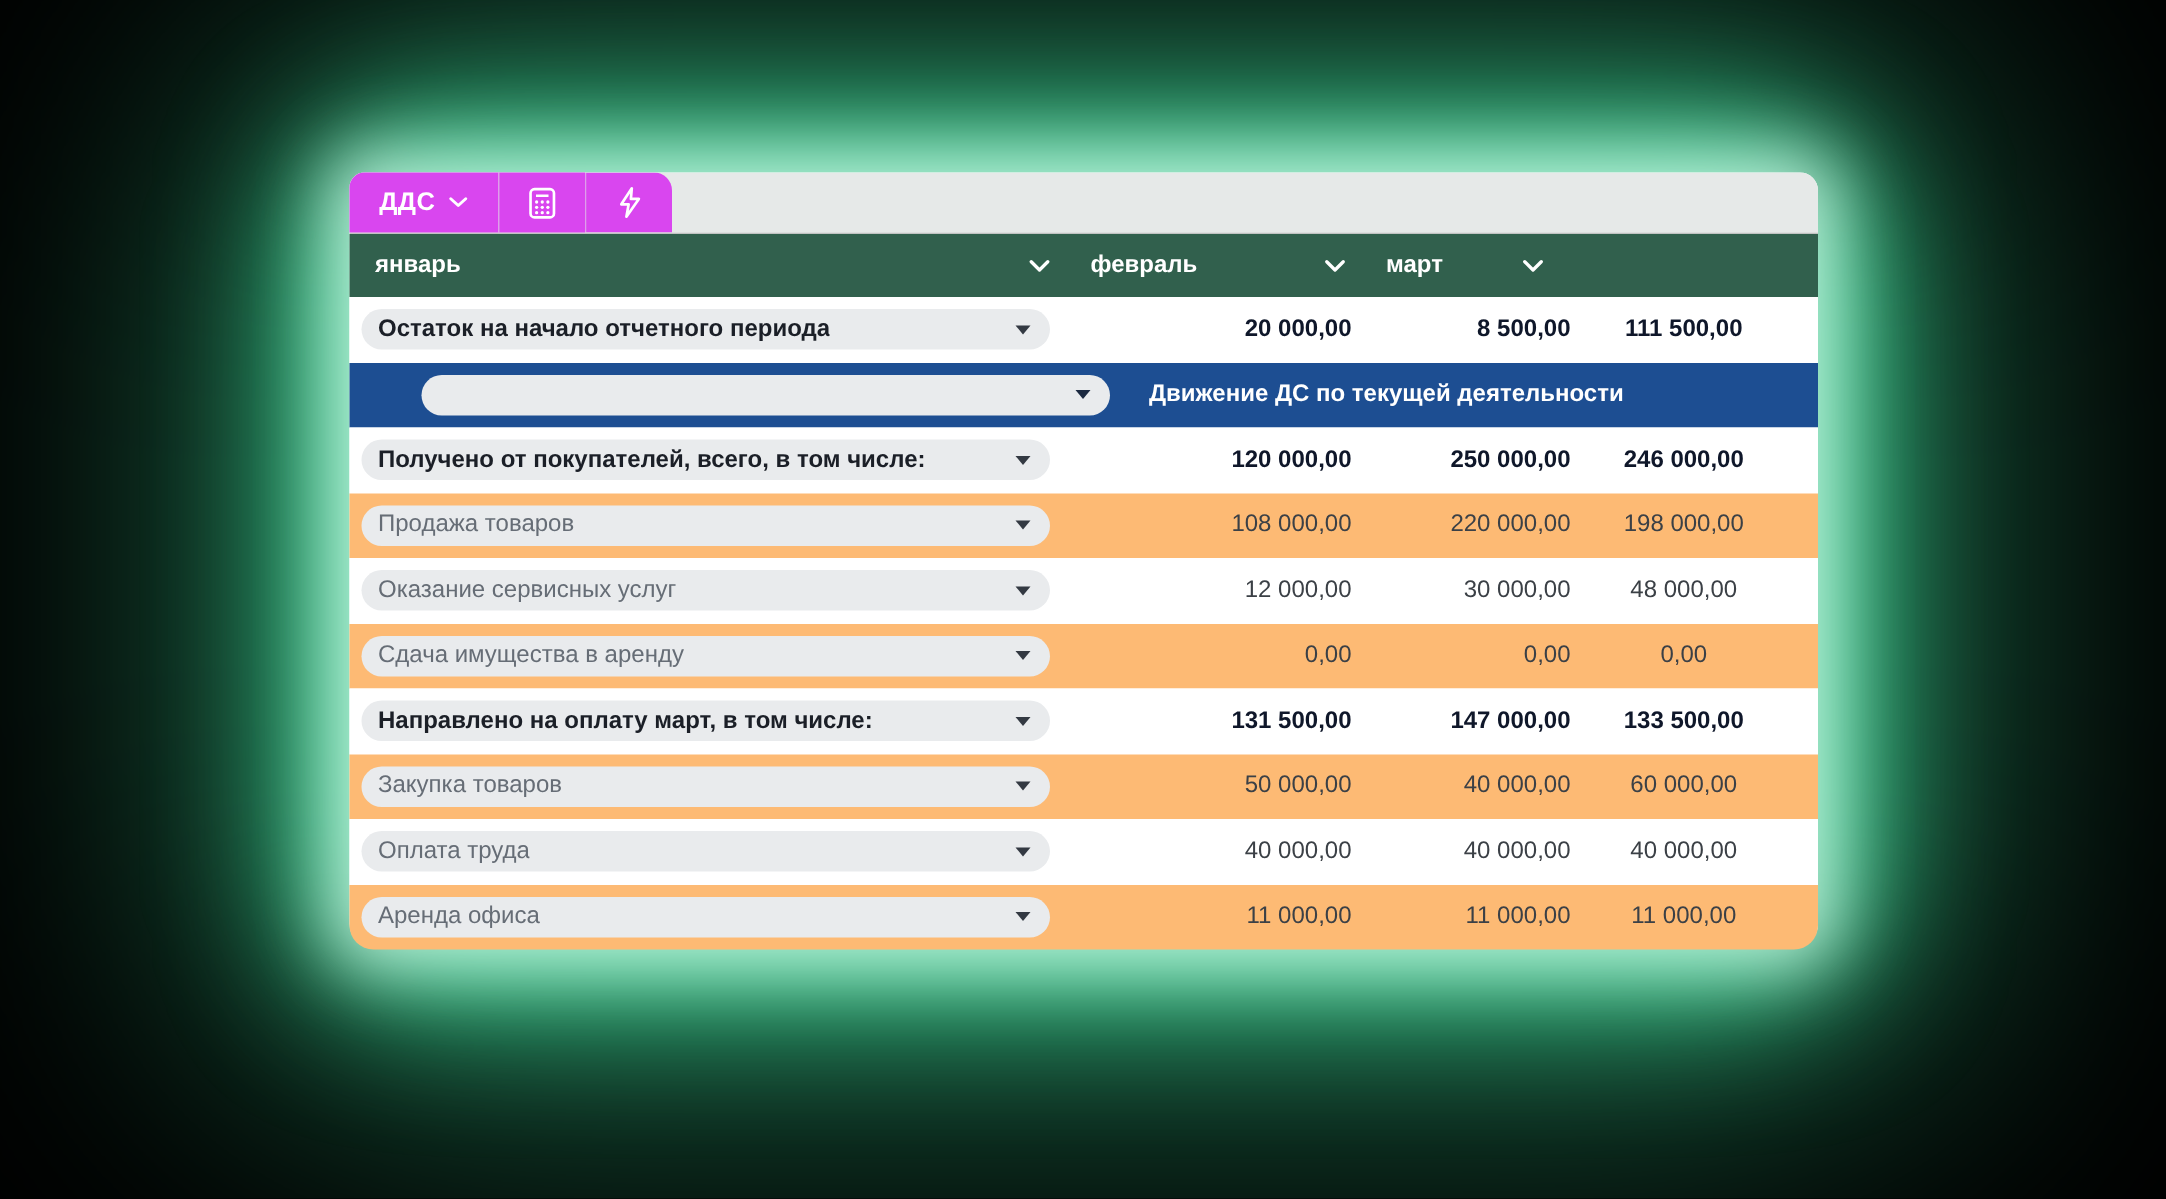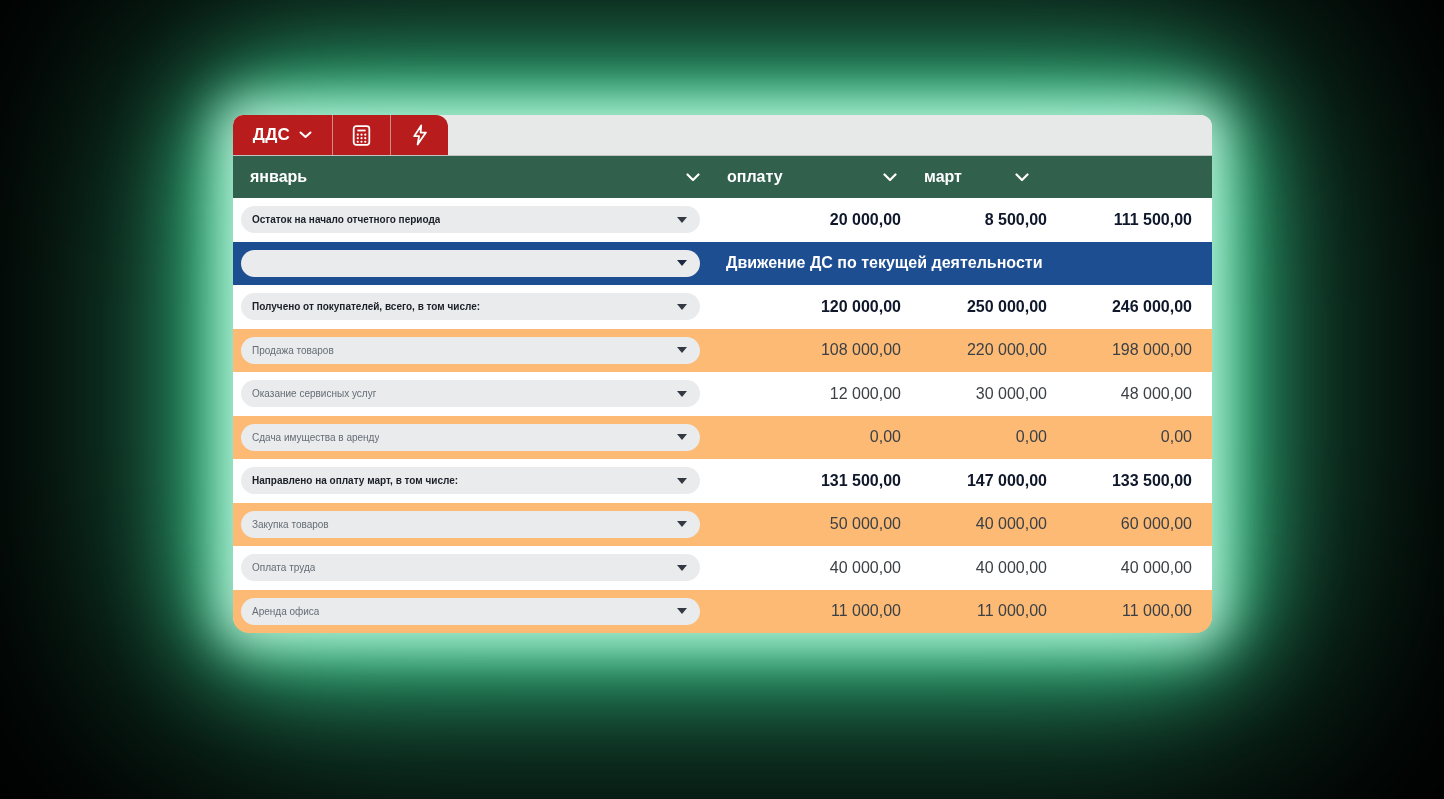--- a/index.html
+++ b/index.html
@@ -24,21 +24,21 @@
     background:#fff;
     box-shadow:0 0 46px 14px rgba(236,255,248,0.70);
   }
   
   .tabstrip{
     height:40px;display:flex;align-items:stretch;
     background:#e6e9e8;border-radius:10px 12px 0 0;
     border-bottom:1px solid rgba(0,0,0,0.16);
   }
   .tab{
-    background:#b91c1c;display:flex;align-items:center;justify-content:center;
+    background:#d946ef;display:flex;align-items:center;justify-content:center;
     color:#fff;cursor:pointer;
   }
   .tab.first{width:99px;border-radius:10px 0 0 0;gap:9px;}
   .tab.icon-tab{width:57px;}
   .tab.last{border-radius:0 12px 0 0;}
   .tab + .tab{border-left:1.5px solid rgba(226,232,229,0.55);}
   .tab-label{font-size:17px;font-weight:bold;letter-spacing:.3px;}
   
   .grid-cols{display:grid;grid-template-columns:477px 197px 146px 159px;}
   .header-row{
@@ -55,37 +55,37 @@
   .row{height:43.5px;align-items:center;background:#fff;}
   .row.tint{background:#fdba74;}
   .row:last-child{border-radius:0 0 16px 16px;}
   .cell.article{display:flex;align-items:center;height:100%;}
   .pill{
     margin-left:8px;width:459px;height:27px;border-radius:14px;
     background:#e9ebed;display:flex;align-items:center;
     padding:0;box-sizing:border-box;cursor:pointer;
   }
   .pill-label{
-    padding-left:11px;font-size:10px;color:#666d76;
+    padding-left:11px;font-size:16px;color:#666d76;
     white-space:nowrap;overflow:hidden;
   }
   .row.bold .pill-label{font-weight:bold;color:#1b1f27;}
   .caret{
     margin-left:auto;margin-right:13px;width:0;height:0;
     border-left:5.5px solid transparent;border-right:5.5px solid transparent;
     border-top:6.5px solid #333942;
   }
   .cell.val{
     text-align:right;font-size:16px;color:#3b4046;
     padding-right:6px;align-self:center;
   }
-  .cell.val.mar{padding-right:20px;}
+  .cell.val.mar{padding-right:20px;text-align:center;}
   .row.bold .cell.val{font-weight:bold;color:#0f172a;}
   
-  .row.section-row{background:#1d4e92;}
+  .row.section-row{background:#1d4e92;padding-left:40px;}
   .row.section-row .pill{background:#e9ebed;}
   .row.section-row .caret{border-top-color:#1b2940;}
   .section-title{
     grid-column:2 / 5;color:#fff;font-size:16px;font-weight:bold;
     padding-left:16px;align-self:center;white-space:nowrap;
   }
   svg{display:block;}
 </style>
 </head>
 <body>
@@ -135,21 +135,21 @@
   <div class="header-row grid-cols">
     <div class="hcell month">
       <span class="htext">январь</span>
       <span>
         <svg width="14" height="9" viewBox="0 0 14 9" fill="none">
             <path d="M1.5 1.5 L7 7 L12.5 1.5" stroke="#fff" stroke-width="2.2" stroke-linecap="round" stroke-linejoin="round"></path>
           </svg>
       </span>
     </div>
     <div class="hcell month">
-      <span class="htext">оплату</span>
+      <span class="htext">февраль</span>
       <span>
         <svg width="14" height="9" viewBox="0 0 14 9" fill="none">
             <path d="M1.5 1.5 L7 7 L12.5 1.5" stroke="#fff" stroke-width="2.2" stroke-linecap="round" stroke-linejoin="round"></path>
           </svg>
       </span>
     </div>
     <div class="hcell month mar">
       <span class="htext">март</span>
       <span>
         <svg width="14" height="9" viewBox="0 0 14 9" fill="none">

